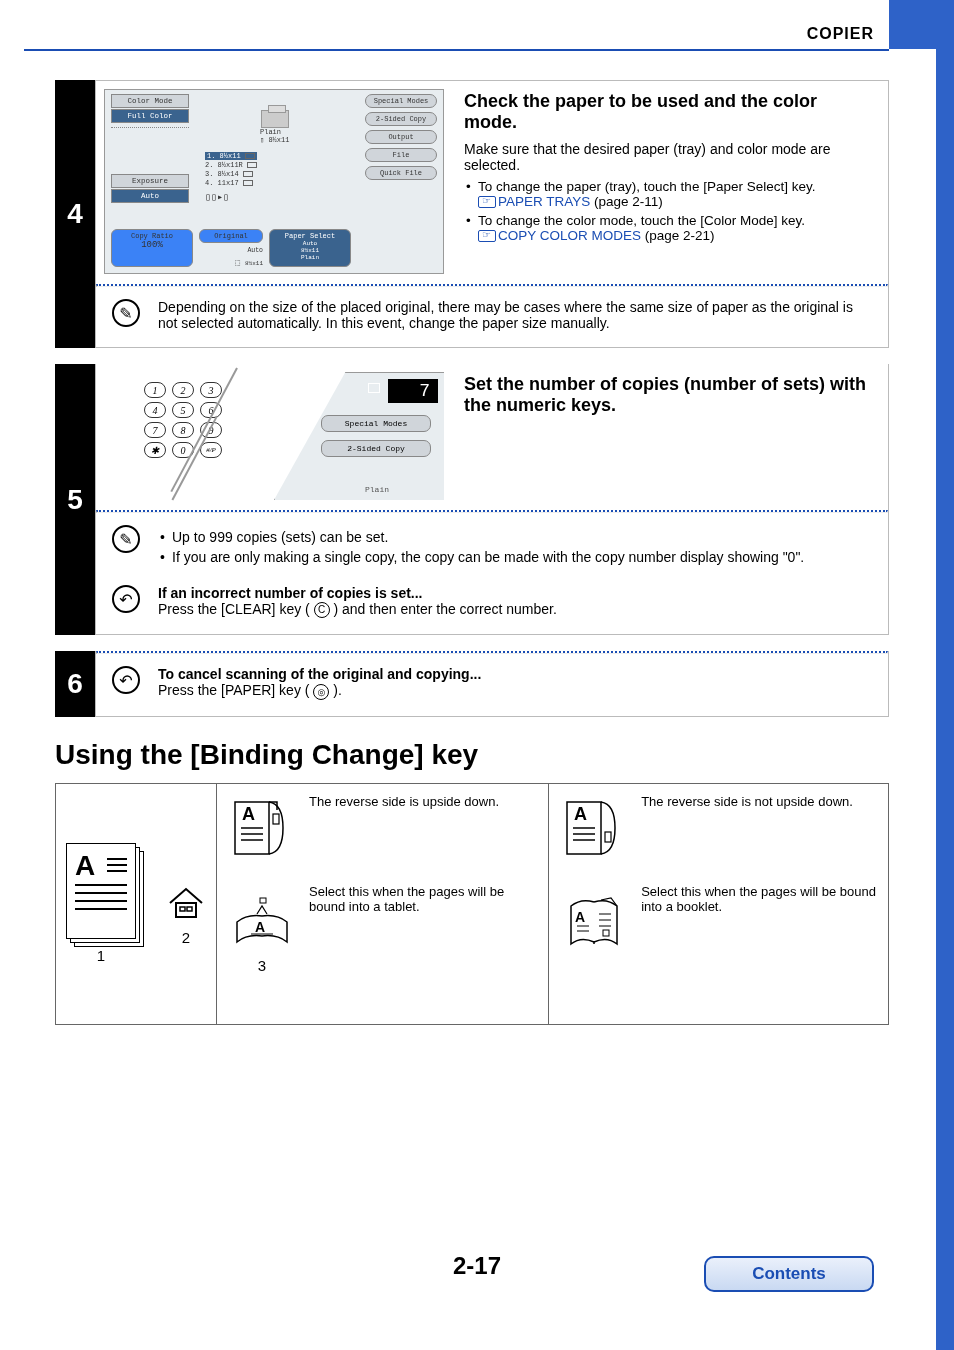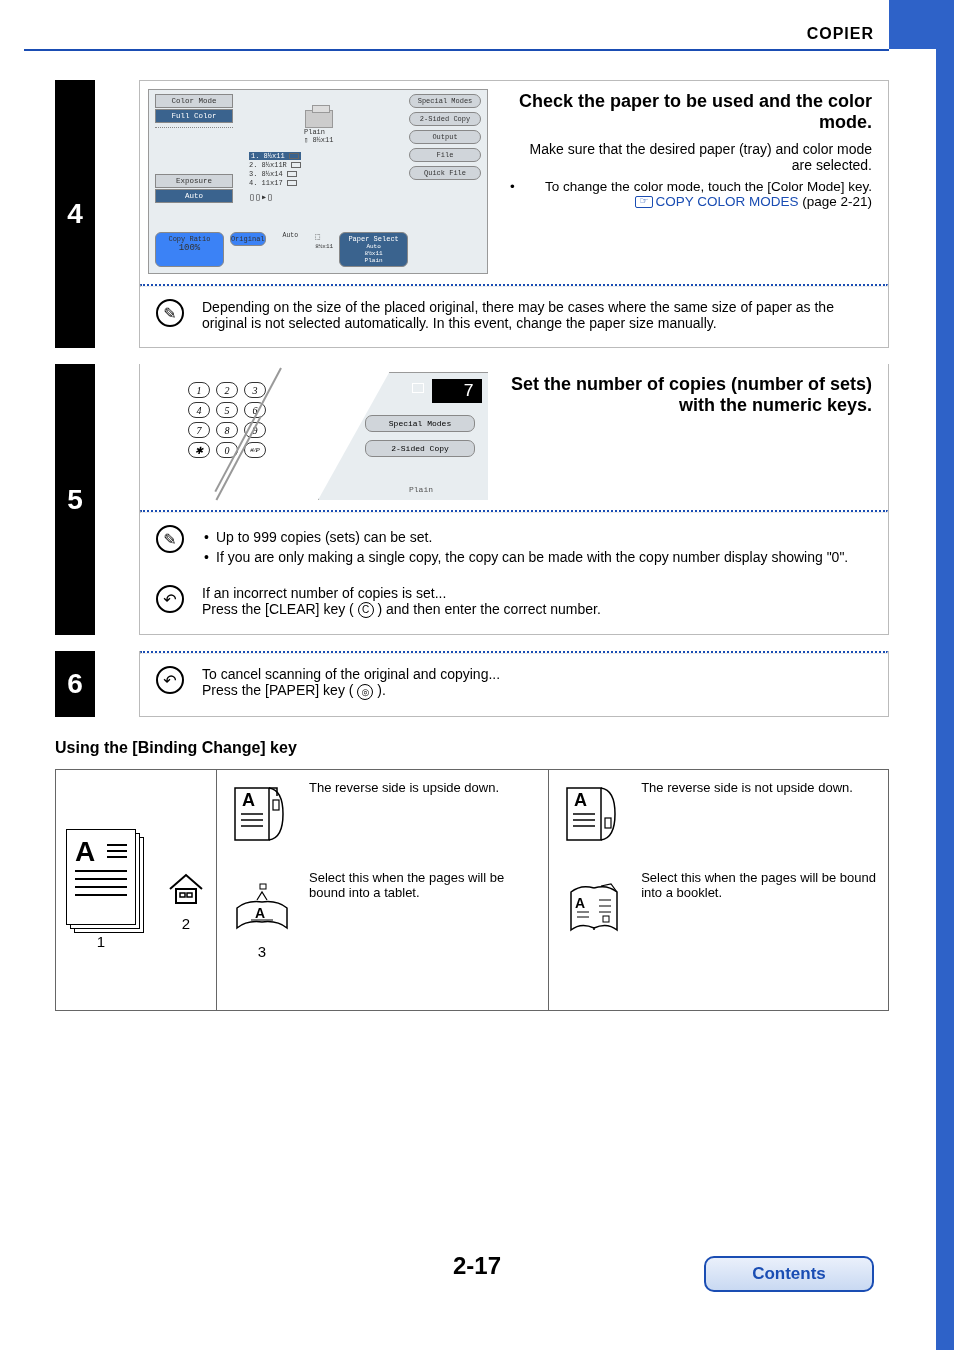--- a/index.html
+++ b/index.html
@@ -57,35 +57,33 @@
     justify-content: center;
     font-size: 28px;
     font-weight: bold;
     flex-shrink: 0;
   }
   .step-body {
     flex: 1;
     border: 1px solid #bbb;
     border-top: none;
     position: relative;
-    margin-left: 44px;
   }
   .step4-body { border-top: 1px solid #bbb; }
 
   .step-row { display: flex; }
   .lcd-area {
     width: 360px;
     padding: 8px 8px 10px 8px;
     flex-shrink: 0;
   }
   .step-text {
     flex: 1;
     padding: 10px 16px 10px 8px;
     font-size: 14px;
-    text-align: right;
   }
   .step-text h3 {
     margin: 0 0 8px 0;
     font-size: 18px;
     font-weight: bold;
   }
   .step-text p { margin: 6px 0; }
   .bullet { padding-left: 14px; position: relative; margin: 4px 0; font-size: 13.5px;}
   .bullet::before { content: "•"; position: absolute; left: 2px; }
   .link-icon {
@@ -123,21 +121,21 @@
     border-radius: 50%;
     display: flex;
     align-items: center;
     justify-content: center;
     margin-right: 18px;
     flex-shrink: 0;
     font-size: 16px;
   }
   .note-text { flex: 1; }
   .note-text .bullet { font-size: 14px; }
-  .note-bold { font-weight: normal; }
+  .note-bold { font-weight: bold; }
 
   
   .lcd4 {
     width: 340px;
     height: 185px;
     background: #e8edf0;
     border: 1px solid #999;
     position: relative;
     font-family: "Courier New", monospace;
     font-size: 8px;
@@ -269,21 +267,21 @@
   }
 
   .step6 .step-body { padding: 0; }
   .step6-heading {
     padding: 12px 16px;
     font-size: 17px;
     font-weight: bold;
   }
 
   h2.section-h {
-    font-size: 16px;
+    font-size: 28px;
     font-weight: bold;
     margin: 22px 0 12px 0;
   }
 
   table.binding {
     width: 100%;
     border-collapse: collapse;
     border: 1px solid #666;
   }
   .binding th {
@@ -412,38 +410,42 @@
                 <div class="btn">2-Sided Copy</div>
                 <div class="btn">Output</div>
                 <div class="btn">File</div>
                 <div class="btn">Quick File</div>
               </div>
               <div class="bottom-row">
                 <div class="bbtn">
                   <span>Copy Ratio</span>
                   <span class="sub" style="font-size:9px">100%</span>
                 </div>
-                <div style="flex:0.8; display:flex; flex-direction:row; align-items:flex-start; gap:17px;">
+                <div style="flex:0.8; display:flex; flex-direction:column; align-items:flex-end; gap:4px;">
                   <div class="bbtn" style="width:100%">Original</div>
                   <div style="font-size:6.5px">Auto</div>
                   <div style="font-size:8px">⬚ <span style="font-size:6px">8½x11</span></div>
                 </div>
                 <div class="bbtn dark">
                   <span>Paper Select</span>
                   <span class="sub">Auto</span>
                   <span class="sub">8½x11</span>
                   <span class="sub">Plain</span>
                 </div>
                 <div style="flex:1"></div>
               </div>
             </div>
           </div>
           <div class="step-text">
             <h3>Check the paper to be used and the color mode.</h3>
             <p>Make sure that the desired paper (tray) and color mode are selected.</p>
+            <div class="bullet">
+              <span>To change the paper (tray), touch the [Paper Select] key.</span><br>
+              <span class="link-icon"></span><span class="blue-link">PAPER TRAYS</span> <span>(page 2-11)</span>
+            </div>
             <div class="bullet">
               <span>To change the color mode, touch the [Color Mode] key.</span><br>
               <span class="link-icon"></span><span class="blue-link">COPY COLOR MODES</span> <span>(page 2-21)</span>
             </div>
           </div>
         </div>
         <hr class="dashed-sep">
         <div class="note-row">
           <div class="note-icon">✎</div>
           <div class="note-text">Depending on the size of the placed original, there may be cases where the same size of paper as the original is not selected automatically. In this event, change the paper size manually.</div>

